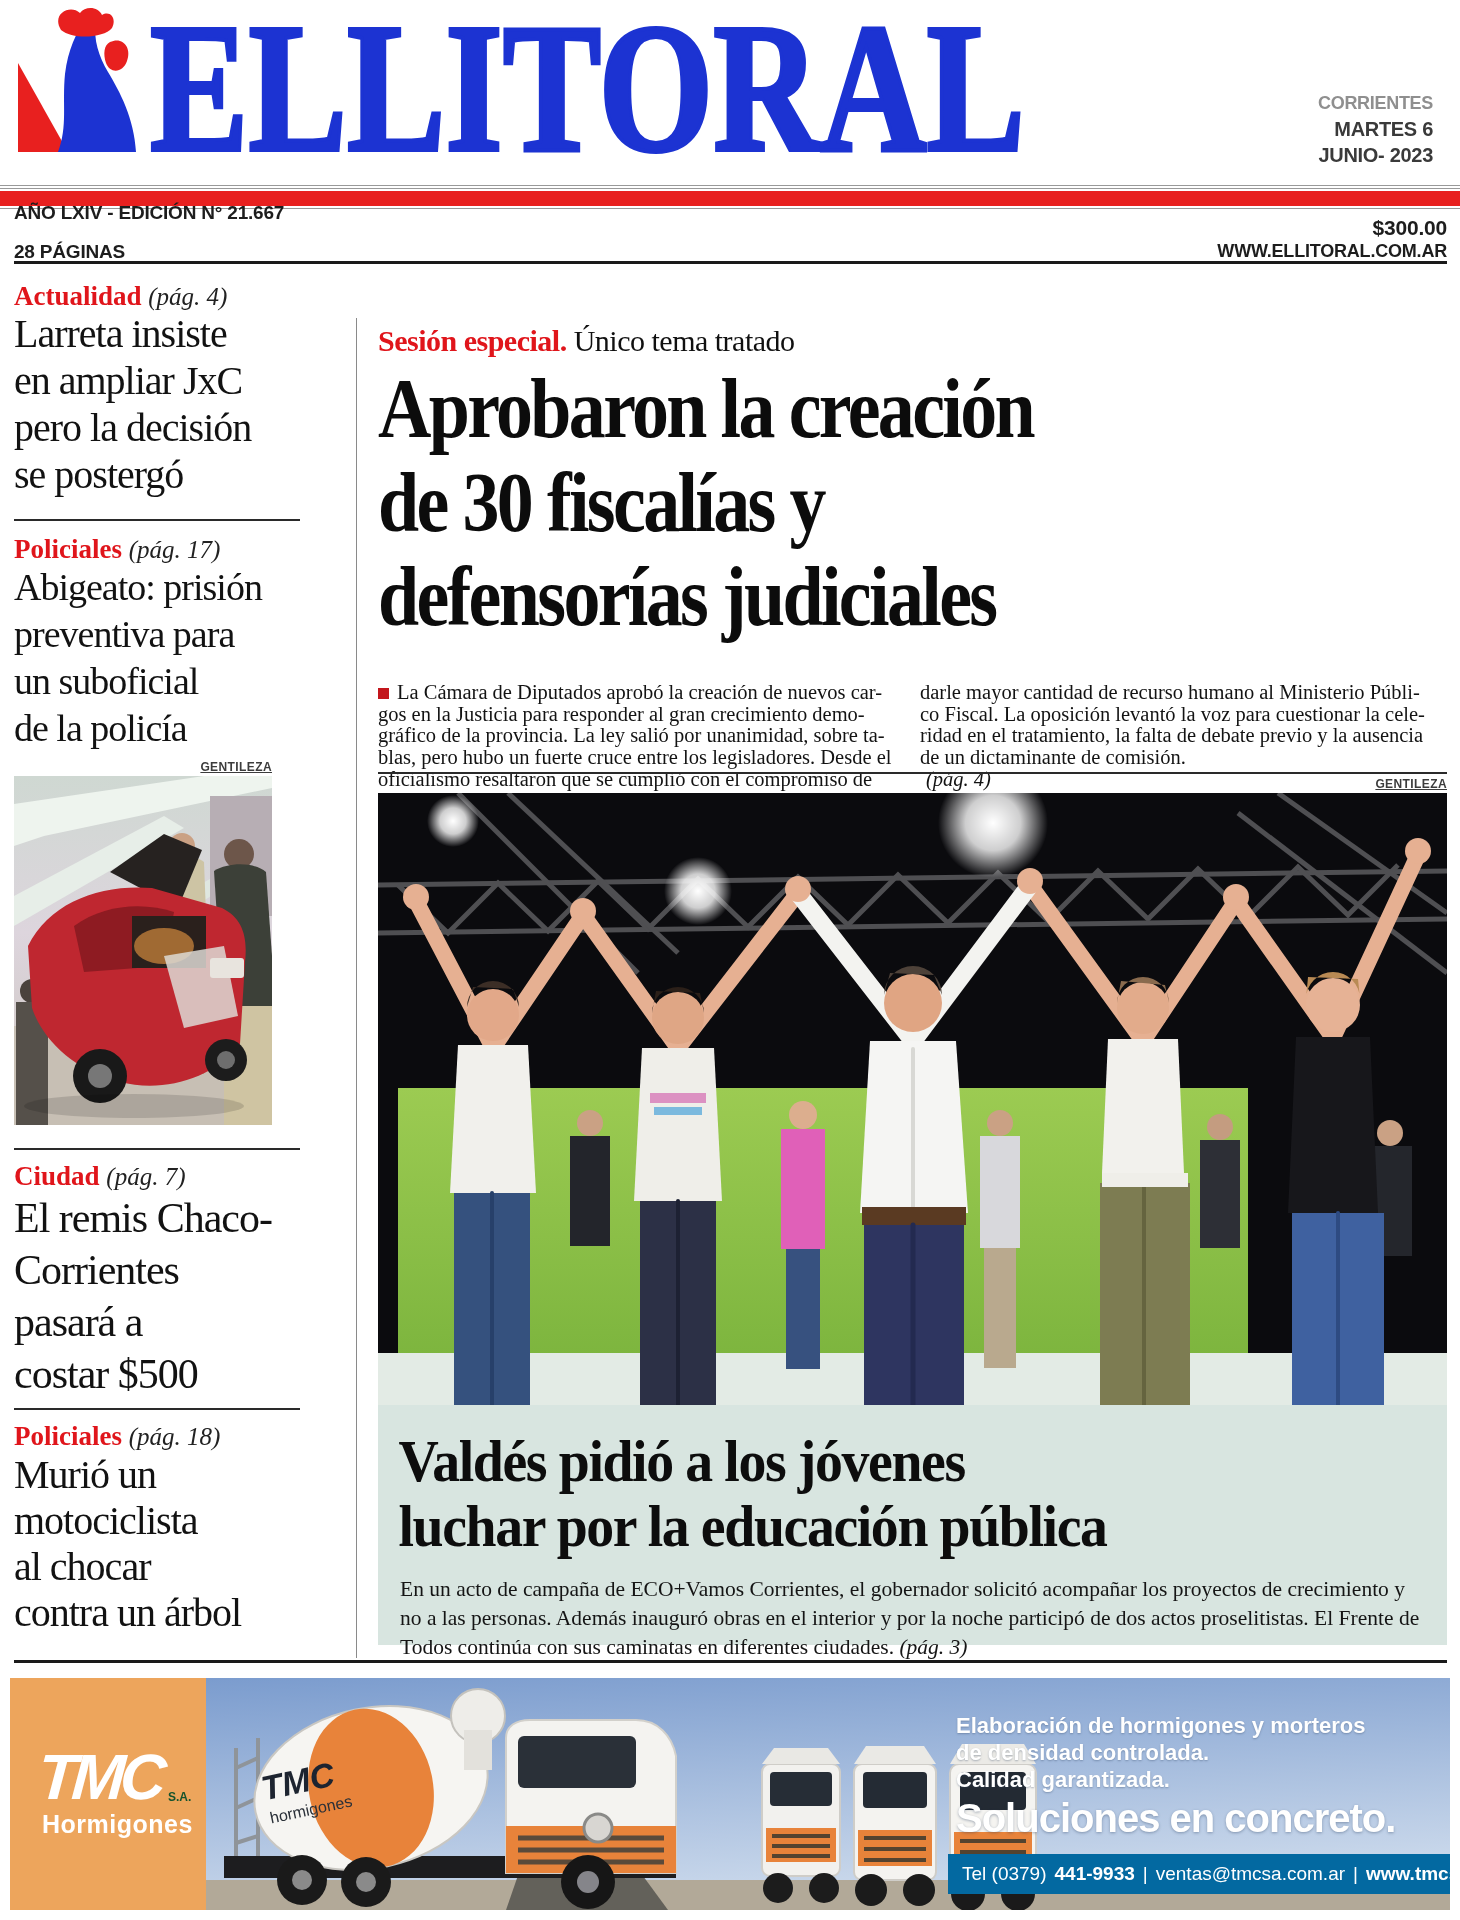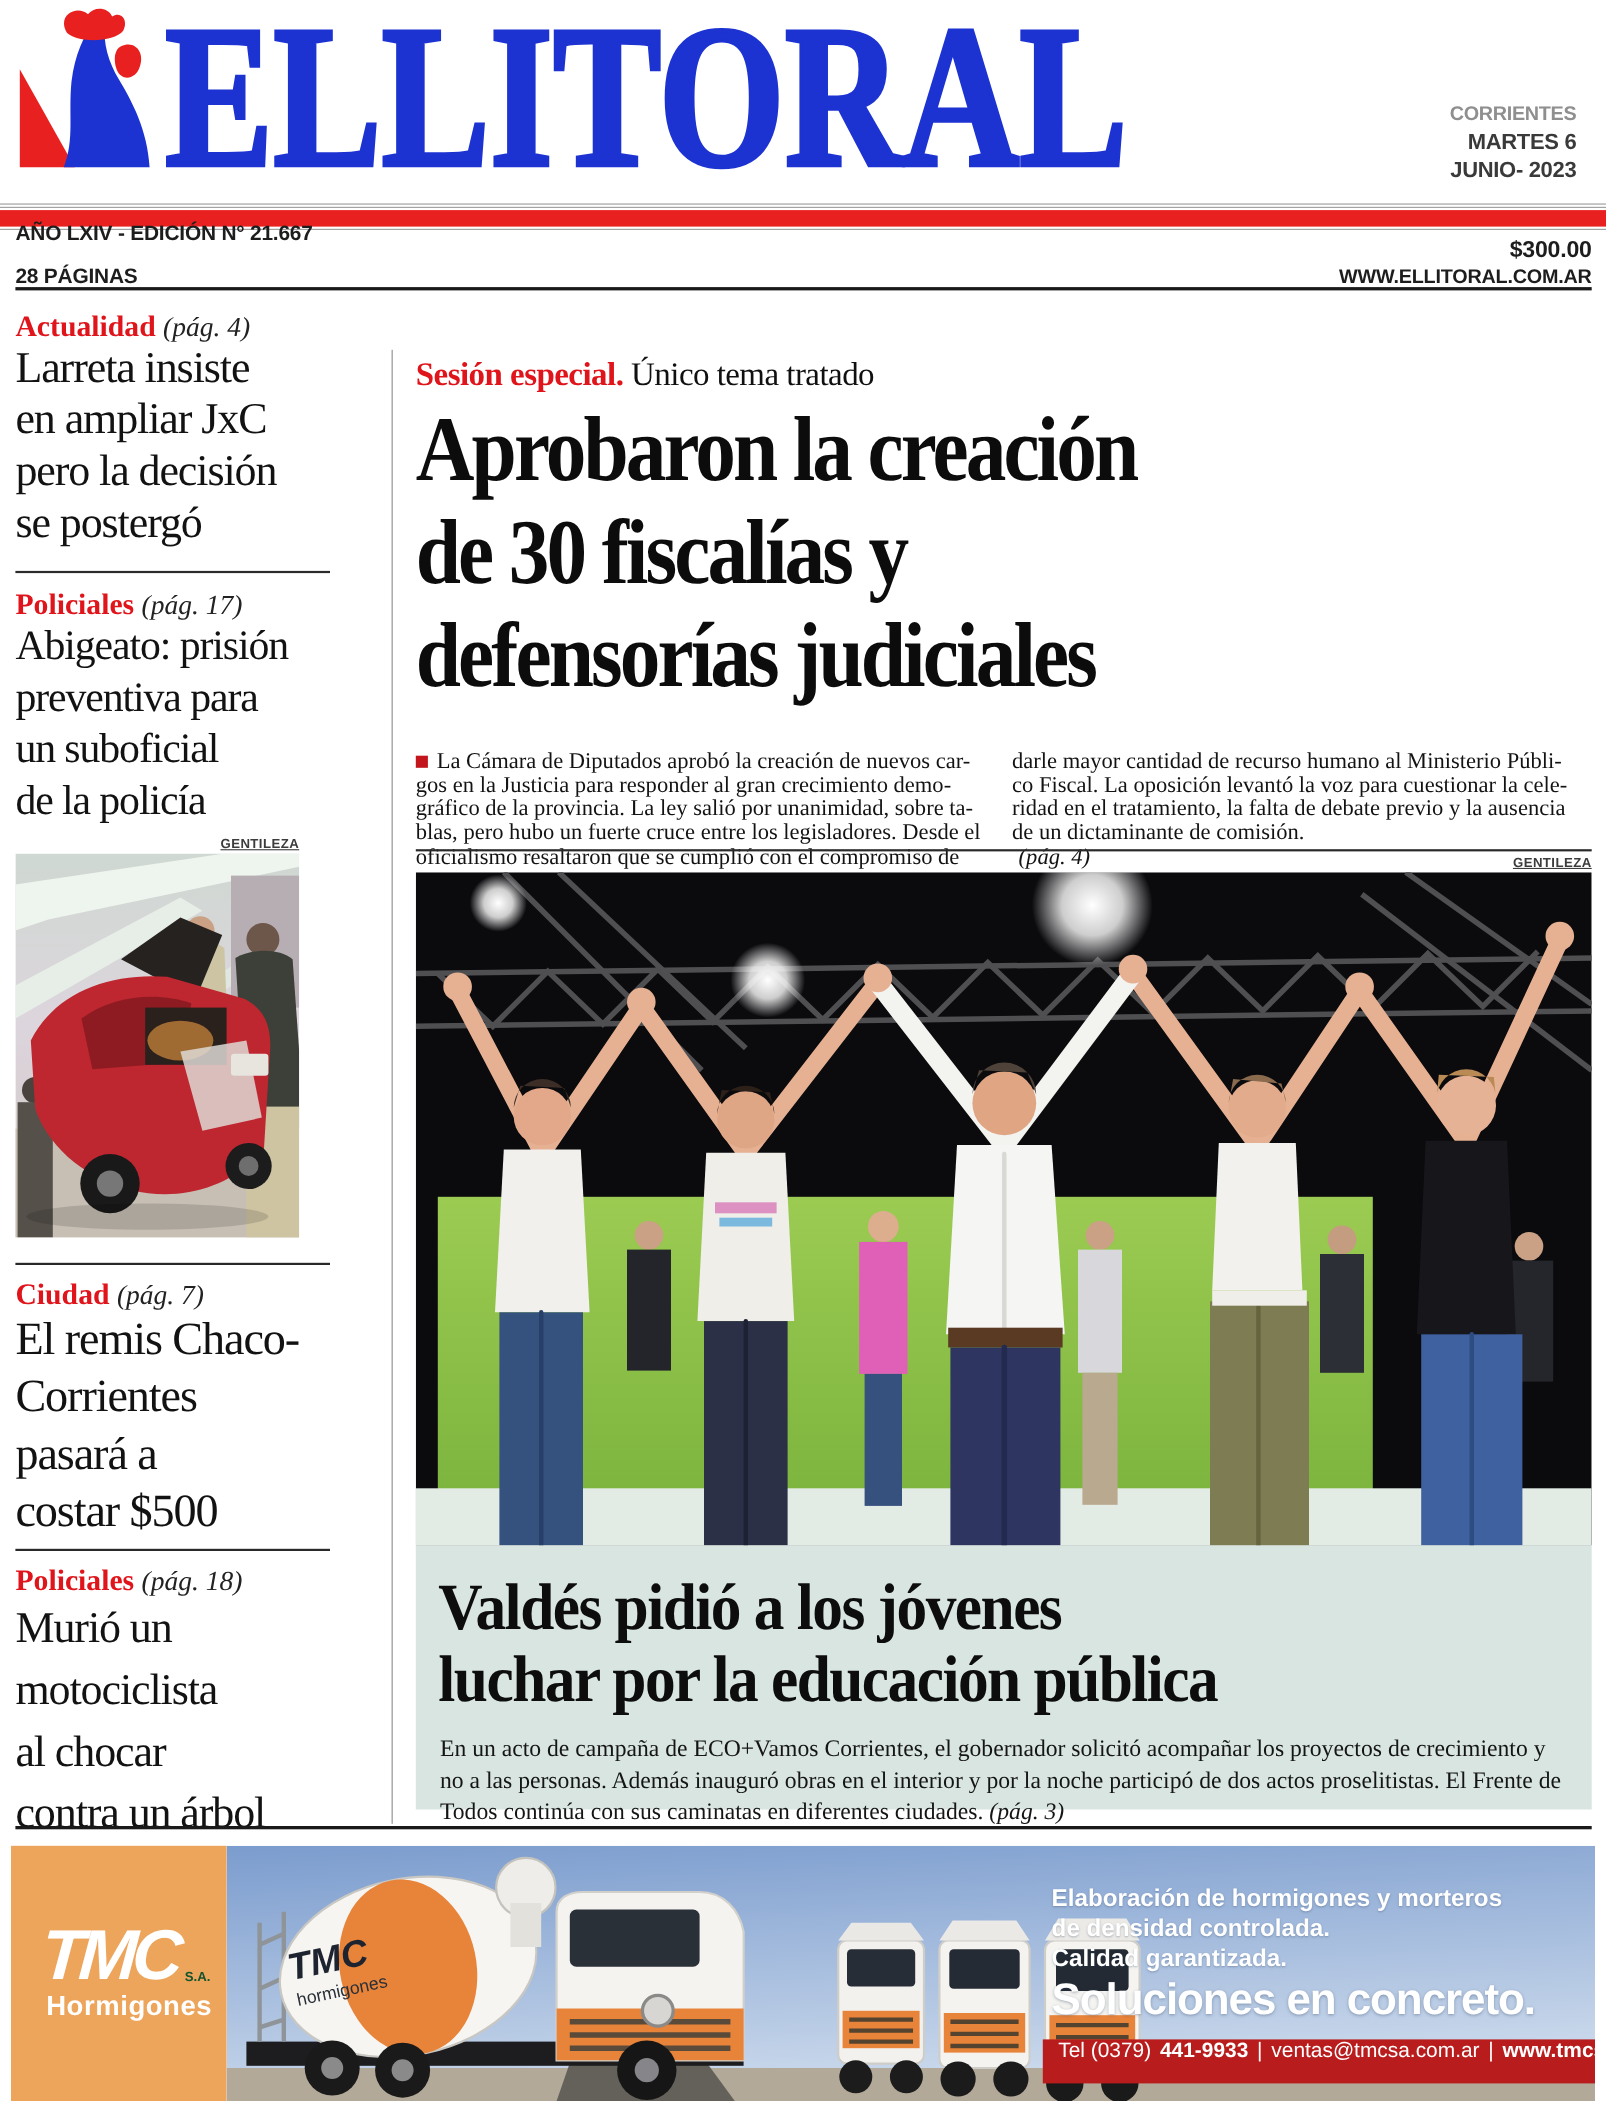--- a/index.html
+++ b/index.html
@@ -44,22 +44,22 @@
   .ad-panel{background:#eda55c;}
   .tmc-logo{color:#fff;font-family:"Liberation Sans",sans-serif;font-weight:bold;
             font-style:italic;font-size:64px;letter-spacing:-5px;transform:skewX(-4deg);}
   .tmc-sa{color:#14532d;font-family:"Liberation Sans",sans-serif;font-weight:bold;font-size:12px;}
   .tmc-sub{color:#fff;font-family:"Liberation Sans",sans-serif;font-weight:bold;font-size:25px;
            letter-spacing:.5px;}
   .ad-lines{color:#fff;font-family:"Liberation Sans",sans-serif;font-weight:bold;font-size:22px;
             line-height:27px;text-shadow:0 1px 2px rgba(40,60,90,.35);}
   .ad-slogan{color:#fff;font-family:"Liberation Sans",sans-serif;font-weight:bold;font-size:40px;
              letter-spacing:-1px;text-shadow:0 1px 3px rgba(40,60,90,.4);}
-  .ad-bar{background:#b91c1c;color:#fff;font-family:"Liberation Sans",sans-serif;font-size:19px;
-          display:flex;align-items:flex-start;padding:0 14px;gap:8px;white-space:nowrap;}
+  .ad-bar{background:#0369a1;color:#fff;font-family:"Liberation Sans",sans-serif;font-size:19px;
+          display:flex;align-items:center;padding:0 14px;gap:8px;white-space:nowrap;}
   .ad-bar .b{font-weight:bold;}
   .vsep{background:#8a8a8a;width:1px;}
 </style>
 </head>
 <body>
 
 <div class="page">
 
   <svg class="abs" style="left:14px;top:6px;" width="136" height="152" viewBox="0 0 136 152">
     <polygon points="4,57 4,146 54,146" fill="#e8201f"></polygon>
@@ -170,21 +170,21 @@
   <div class="abs lhead prelines" style="left:14px;top:1192px;width:300px;font-size:42px;line-height:52px">El remis Chaco-
 Corrientes
 pasará a
 costar $500</div>
   <div class="abs divider" style="left:14px;top:1408px;width:286px"></div>
 
   <div class="abs section-line" style="left:14px;top:1421px">
     <span class="section-name" style="color:#e0151b">Policiales</span>
     <span class="pref">(pág. 18)</span>
   </div>
-  <div class="abs lhead prelines" style="left:14px;top:1452px;width:300px;line-height:56px">Murió un
+  <div class="abs lhead prelines" style="left:14px;top:1452px;width:300px;line-height:46px">Murió un
 motociclista
 al chocar
 contra un árbol</div>
 
   <div class="abs kicker" style="left:378px;top:324px">
     <span class="kicker-label" style="color:#e0151b">Sesión especial.</span>
     <span class="kicker-rest">Único tema tratado</span>
   </div>
 
   <div class="abs mainhead prelines" style="left:378px;top:362px;width:1200px">Aprobaron la creación

